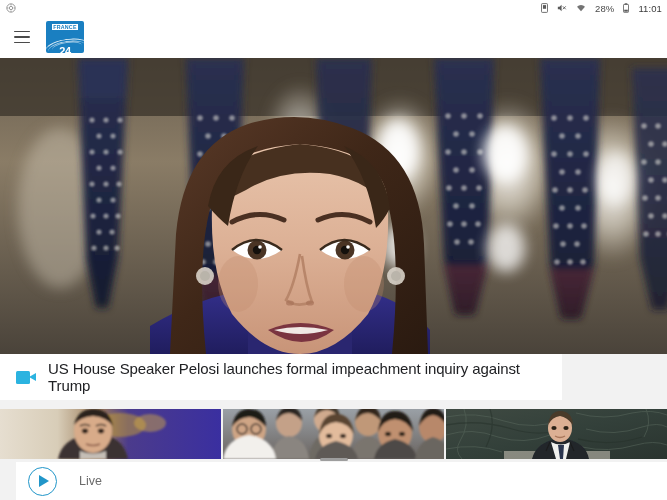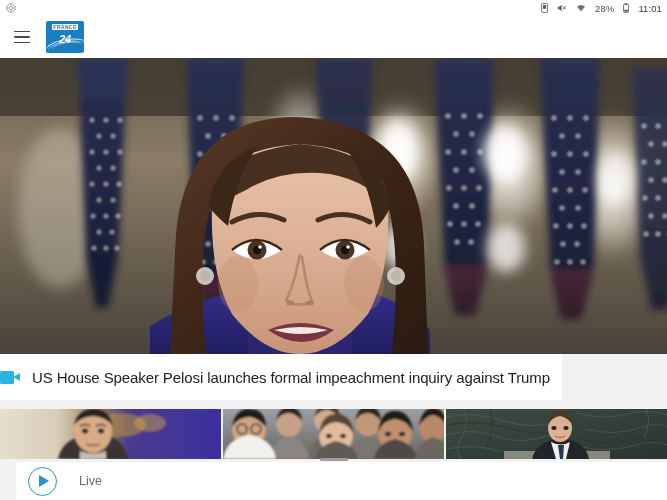--- a/index.html
+++ b/index.html
@@ -39,21 +39,21 @@
     border-radius:2px; position:relative; overflow:hidden; flex:none;
     display:flex; flex-direction:column; align-items:center; justify-content:flex-start;
     padding-top:3px;
   }
   .logo .l1 {
     font-size:5.3px; font-weight:bold; color:#ffffff; letter-spacing:0.2px;
     background:#ffffff; color:#1a7fc1; padding:0 1px; line-height:6px;
   }
   .logo .l2 {
     font-size:11px; font-weight:bold; color:#ffffff; line-height:11px;
-    margin-top:4px; letter-spacing:-0.3px;font-style:italic;
+    margin-top:16px; letter-spacing:-0.3px;
   }
   .logo .swoosh {
     position:absolute; left:-2px; bottom:-6px; width:46px; height:20px;
     border-radius:50%;
     border-top:1.4px solid rgba(255,255,255,0.85);
     border-left:1.4px solid rgba(255,255,255,0.45);
     transform:rotate(-9deg);
   }
   .logo .swoosh2 {
     position:absolute; left:2px; bottom:-3px; width:38px; height:15px;
@@ -92,21 +92,21 @@
   }
   .hero svg { display:block; width:667px; height:296px; }
   .hero-bookmark {
     position:absolute; top:8px; right:10px; width:26px; height:32px;
     cursor:pointer; z-index:5;
   }
 
   
   .headline {
     position:absolute; top:354px; left:0; width:562px; height:46px;
-    background:#ffffff; display:flex; align-items:center; padding-left:0;
+    background:#ffffff; display:flex; align-items:center; padding-left:16px;
   }
   .vid-icon {
     width:20px; height:13px; position:relative; flex:none; margin-right:12px;
   }
   .vid-icon .body {
     position:absolute; left:0; top:0; width:14px; height:13px;
     background:#2bb3e0; border-radius:1.5px;
   }
   .vid-icon .lens {
     position:absolute; left:13px; top:2px; width:0; height:0;

